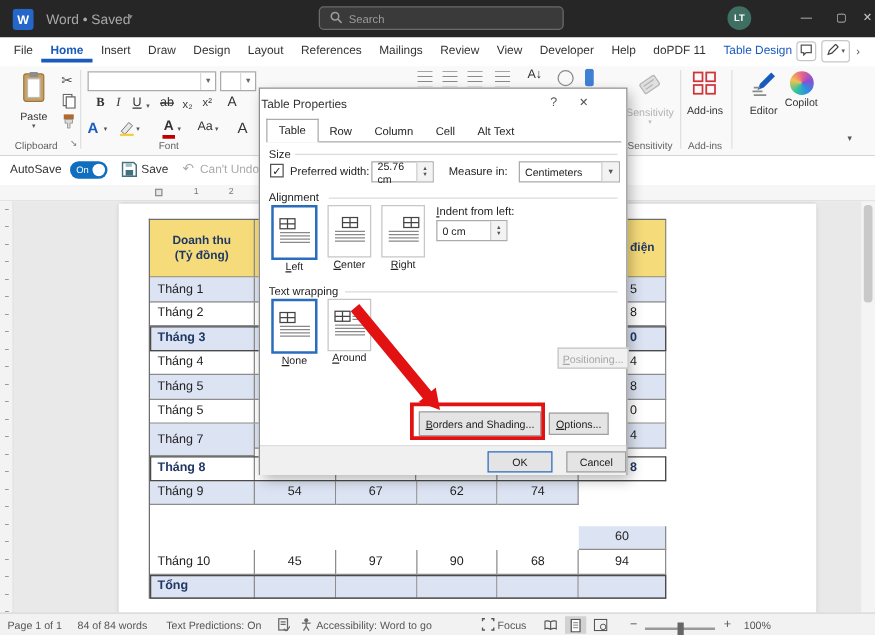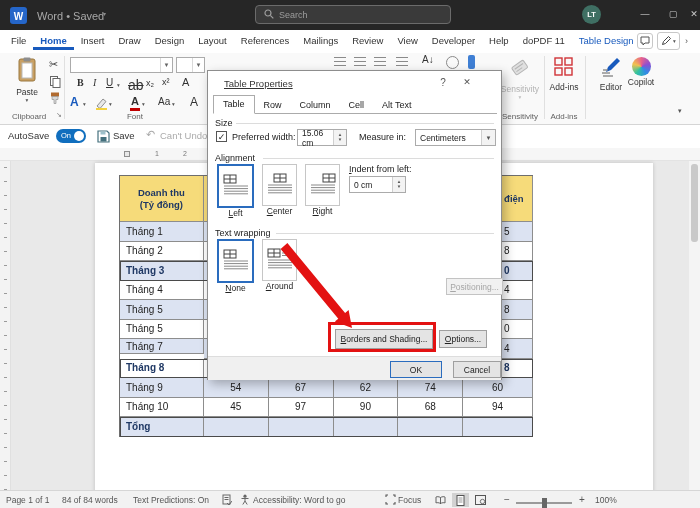--- a/index.html
+++ b/index.html
@@ -46,21 +46,21 @@
   .trow{display:flex;}
   .tcell{box-sizing:border-box;border-right:1px solid #8d8d8d;border-bottom:1px solid #8d8d8d;display:flex;align-items:center;justify-content:center;font-size:10px;color:#222;overflow:hidden;}
   .trow.alt .tcell{background:#dce3f2;}
   .trow .tcell.lbl{justify-content:flex-start;padding-left:6px;}
   .trow.boldrow .tcell{font-weight:bold;color:#1f3864;}
   .trow.boldrow{outline:1px solid #4a4a4a;outline-offset:-1px;}
   .thead .tcell{background:#f6db7a !important;color:#1f3864;font-weight:bold;font-size:9.5px;line-height:1.2;}
   .tcell.peek{justify-content:flex-start;padding-left:41px;}
   
   .dialog{left:207px;top:70px;width:295px;height:310px;background:#fff;border:1px solid #8d8d8d;box-shadow:3px 4px 10px rgba(0,0,0,.28);z-index:10;font-size:9px;color:#222;}
-  .dlg-title{left:16px;top:7px;font-size:9.5px;color:#333;text-decoration:underline;}
+  .dlg-title{left:1px;top:7px;font-size:9.5px;color:#333;}
   .dlg-sys{font-size:10px;color:#555;top:6px;width:14px;text-align:center;}
   .dtabstrip{left:5px;top:24px;width:284px;height:19px;border-bottom:1px solid #ababab;display:flex;align-items:flex-end;}
   .dtab{padding:3px 9px 4px 9px;font-size:9px;color:#222;position:relative;bottom:-1px;}
   .dtab.active{background:#fff;border:1px solid #ababab;border-bottom:1px solid #fff;}
   .glabel{font-size:9px;color:#222;}
   .grule{height:1px;background:#dcdcdc;}
   .spin{border:1px solid #ababab;background:#fff;display:flex;align-items:stretch;height:17px;}
   .spin .val{flex:1;font-size:8.5px;display:flex;align-items:center;padding-left:4px;color:#222;}
   .spin .arrows{width:12px;border-left:1px solid #cfcfcf;background:#f3f3f3;display:flex;flex-direction:column;align-items:center;justify-content:center;font-size:4.5px;color:#555;line-height:1.1;}
   .dselect{border:1px solid #ababab;background:#fff;height:17px;display:flex;align-items:center;font-size:8.5px;}
@@ -156,21 +156,21 @@
     <div class="abs combo" style="left:70px;top:4px;width:103px;height:16px;">
         <span class="arr">▼</span>
       </div>
     <div class="abs combo" style="left:176px;top:4px;width:29px;height:16px;">
         <span class="arr">▼</span>
       </div>
     <span class="abs fbtn" style="left:77px;top:24px;font-weight:bold;font-family:'Liberation Serif',serif;">B</span>
     <span class="abs fbtn" style="left:93px;top:24px;font-style:italic;font-family:'Liberation Serif',serif;">I</span>
     <span class="abs fbtn" style="left:106px;top:24px;text-decoration:underline;">U</span>
     <span class="abs" style="left:117px;top:29px;font-size:5.5px;color:#555;">▾</span>
-    <span class="abs fbtn" style="left:128px;top:24px;text-decoration:line-through;font-size:14px;">ab</span>
+    <span class="abs fbtn" style="left:128px;top:24px;text-decoration:line-through;font-size:10px;">ab</span>
     <span class="abs fbtn" style="left:146px;top:25px;font-size:9px;">x₂</span>
     <span class="abs fbtn" style="left:162px;top:24px;font-size:9px;">x²</span>
     <span class="abs fbtn" style="left:182px;top:23px;font-size:11px;">A</span>
     <span class="abs fbtn" style="left:70px;top:42px;color:#185abd;font-weight:bold;font-size:12px;">A</span>
     <span class="abs" style="left:83px;top:48px;font-size:5.5px;color:#555;">▾</span>
     <span class="abs" style="left:95px;top:43px;"><svg width="13" height="13">
           <path d="M2 9 l6 -7 l3 2.5 l-6 7 z" fill="#e8e8e8" stroke="#777" stroke-width="0.8"></path>
           <rect x="1" y="11" width="11" height="2" fill="#f3d13c"></rect>
         </svg></span>
     <span class="abs" style="left:109px;top:48px;font-size:5.5px;color:#555;">▾</span>
@@ -318,42 +318,42 @@
       </div>
       <div class="trow">
         <div class="tcell lbl" style="width: 84px; height: 19.5px;">Tháng 5</div>
         <div class="tcell" style="width: 65px; height: 19.5px;"></div>
         <div class="tcell" style="width: 65px; height: 19.5px;"></div>
         <div class="tcell" style="width: 65px; height: 19.5px;"></div>
         <div class="tcell" style="width: 65px; height: 19.5px;"></div>
         <div class="tcell peek" style="width: 70px; height: 19.5px;">0</div>
       </div>
       <div class="trow alt">
-        <div class="tcell lbl" style="width: 84px; height: 15px;">Tháng 7</div>
+        <div class="tcell lbl" style="width: 84px; height: 26px;">Tháng 7</div>
         <div class="tcell" style="width: 65px; height: 19.5px;"></div>
         <div class="tcell" style="width: 65px; height: 19.5px;"></div>
         <div class="tcell" style="width: 65px; height: 19.5px;"></div>
         <div class="tcell" style="width: 65px; height: 19.5px;"></div>
         <div class="tcell peek" style="width: 70px; height: 19.5px;">4</div>
       </div>
       <div class="trow boldrow">
         <div class="tcell lbl" style="width: 84px; height: 19.5px;">Tháng 8</div>
         <div class="tcell" style="width: 65px; height: 19.5px;"></div>
         <div class="tcell" style="width: 65px; height: 19.5px;"></div>
         <div class="tcell" style="width: 65px; height: 19.5px;"></div>
         <div class="tcell" style="width: 65px; height: 19.5px;"></div>
         <div class="tcell peek" style="width: 70px; height: 19.5px;">8</div>
       </div>
       <div class="trow alt">
         <div class="tcell lbl" style="width: 84px; height: 19.5px;">Tháng 9</div>
         <div class="tcell" style="width: 65px; height: 19.5px;">54</div>
         <div class="tcell" style="width: 65px; height: 19.5px;">67</div>
         <div class="tcell" style="width: 65px; height: 19.5px;">62</div>
         <div class="tcell" style="width: 65px; height: 19.5px;">74</div>
-        <div class="tcell" style="width: 70px; height: 19.5px;">60</div>
+        <div class="tcell" style="width: 70px; height: 19.5px; margin-top: 36px;">60</div>
       </div>
       <div class="trow">
         <div class="tcell lbl" style="width: 84px; height: 19.5px;">Tháng 10</div>
         <div class="tcell" style="width: 65px; height: 19.5px;">45</div>
         <div class="tcell" style="width: 65px; height: 19.5px;">97</div>
         <div class="tcell" style="width: 65px; height: 19.5px;">90</div>
         <div class="tcell" style="width: 65px; height: 19.5px;">68</div>
         <div class="tcell" style="width: 70px; height: 19.5px;">94</div>
       </div>
       <div class="trow alt boldrow">
@@ -376,21 +376,21 @@
         <span class="dtab">Column</span>
         <span class="dtab">Cell</span>
         <span class="dtab">Alt Text</span>
       </div>
 
     <span class="abs glabel" style="left:7px;top:47px;">Size</span>
     <div class="abs grule" style="left:28px;top:52px;width:258px;"></div>
     <span class="abs" style="left:8px;top:60px;width:11px;height:11px;border:1px solid #555;background:#fff;font-size:9px;line-height:10px;text-align:center;color:#222;">✓</span>
     <span class="abs glabel" style="left:24px;top:61px;">Preferred width:</span>
     <div class="abs spin" style="left:89px;top:58px;width:50px;">
-      <span class="val">15.06 cm</span>
+      <span class="val">25.76 cm</span>
       <span class="arrows">
           <span>▲</span>
           <span>▼</span>
         </span>
     </div>
     <span class="abs glabel" style="left:151px;top:61px;">Measure in:</span>
     <div class="abs dselect" style="left:207px;top:58px;width:81px;">
       <span class="val">Centimeters</span>
       <span class="arr">▼</span>
     </div>

